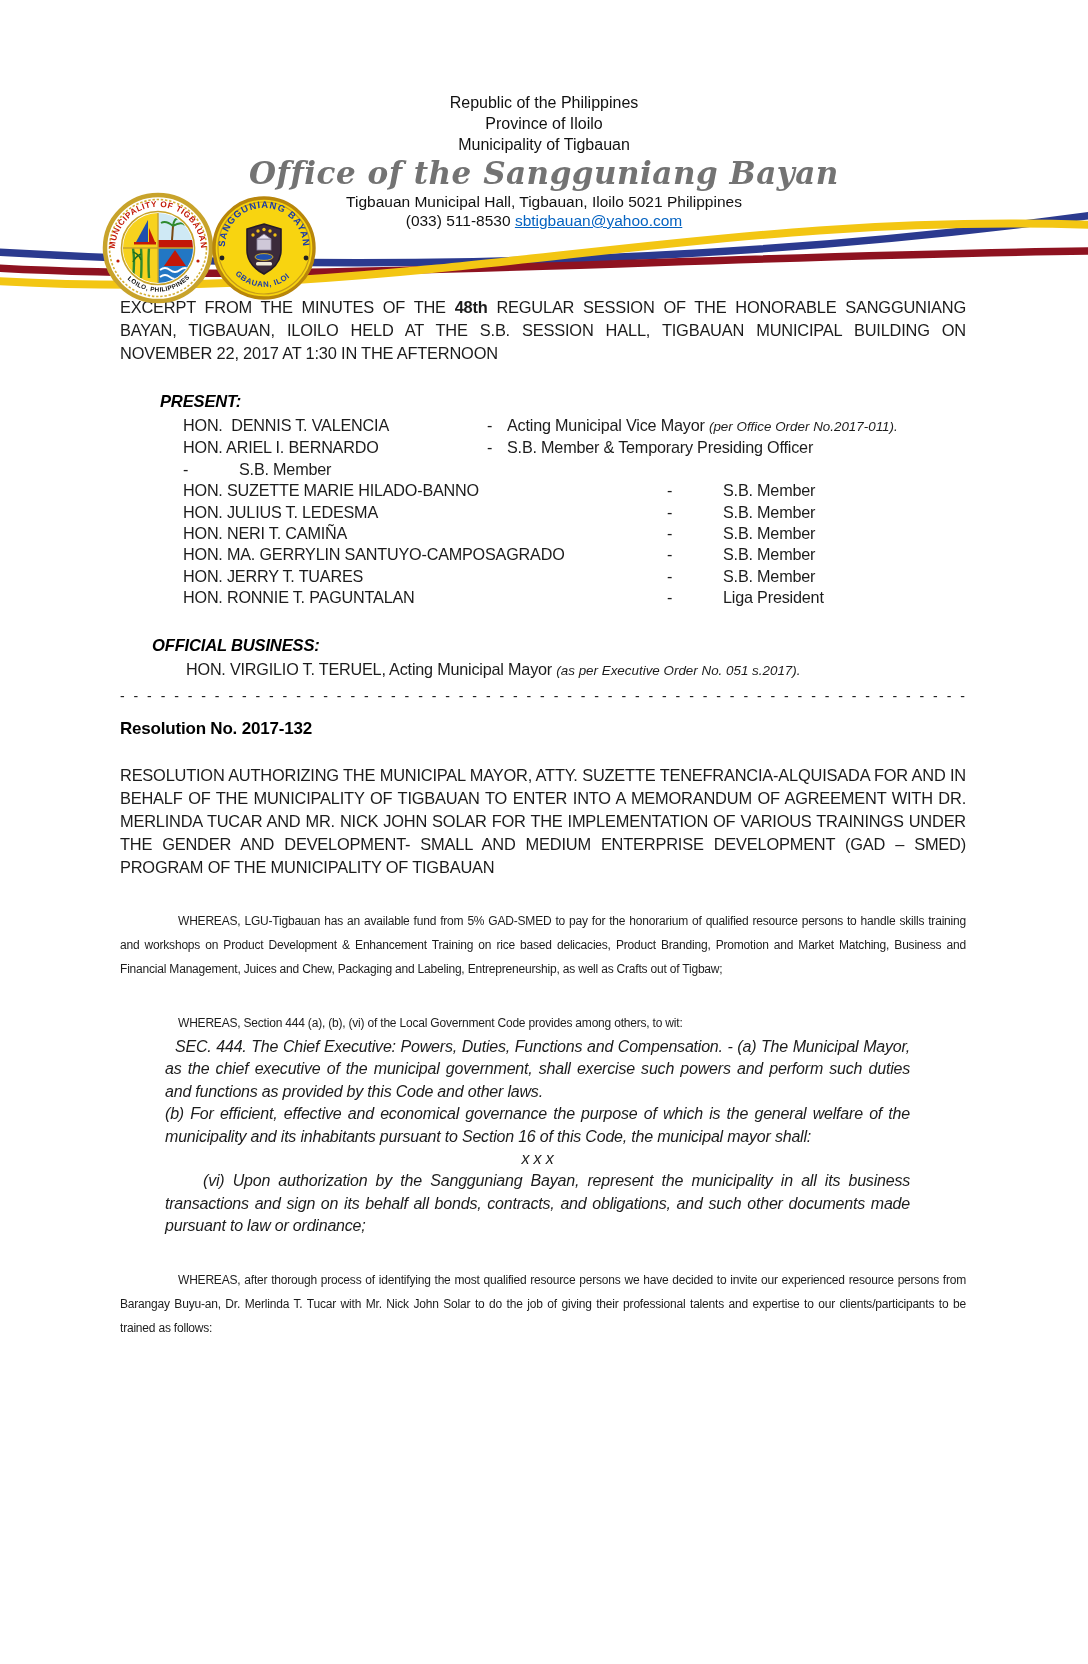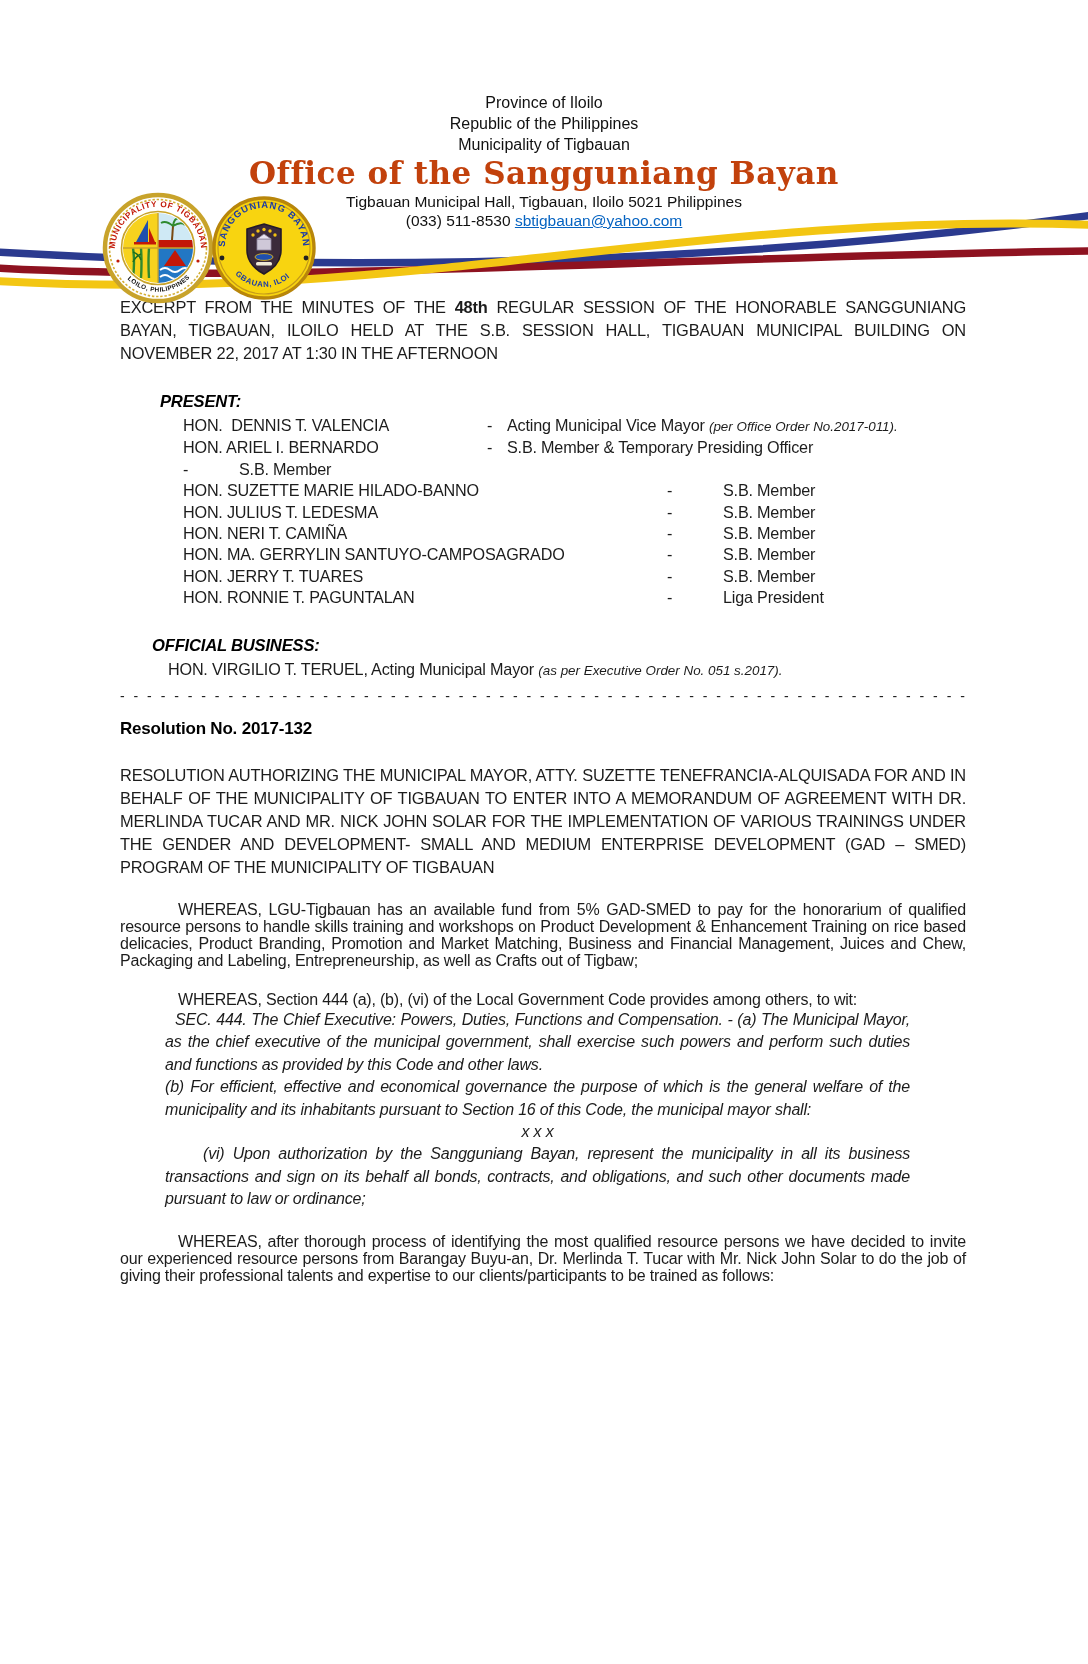--- a/index.html
+++ b/index.html
@@ -13,22 +13,22 @@
     overflow:hidden;
   }
   
   .header{
     position:absolute; top:92px; left:0; width:1088px;
     text-align:center; z-index:2;
   }
   .hdr-line{font-size:16px; line-height:21px; color:#111;}
   .office-title{
     font-family:"DejaVu Serif", serif;
-    font-weight:bold;
-    font-size:31px; line-height:37px; color:#c2410c;
+    font-style:italic; font-weight:bold;
+    font-size:31px; line-height:37px; color:#737373;
     letter-spacing:0.5px;
   }
   .hdr-sub{font-size:15.5px; line-height:19px; color:#111;}
   .hdr-contact{font-size:15.5px; line-height:19px; color:#111;}
   .email-link{color:#0563c1; text-decoration:underline;}
   
   .ribbon{position:absolute; top:195px; left:0; width:1088px; height:120px; z-index:1;}
   .seal{position:absolute; z-index:3;}
   .seal-left{top:192px; left:102px; width:112px; height:112px;}
   .seal-right{top:196px; left:212px; width:104px; height:104px;}
@@ -47,34 +47,34 @@
   }
   .member-list{margin-left:63px; margin-top:2px;}
   .member-row{display:flex; font-size:16.2px; line-height:21.4px;}
   .m-name{white-space:pre;}
   .near .m-name{width:304px; flex:none;}
   .far  .m-name{width:484px; flex:none;}
   .m-dash{flex:none; width:20px;}
   .far .m-dash{width:56px;}
   .m-pos{flex:1;}
   .note{font-size:13.4px; font-style:italic; letter-spacing:0;}
-  .ob-line{margin-left:48px; font-size:16.2px; line-height:22px; margin-top:1px;}
+  .ob-line{margin-left:66px; font-size:16.2px; line-height:22px; margin-top:1px;}
   .separator{
     margin-top:5px; white-space:nowrap; overflow:hidden;
     font-size:14px; letter-spacing:2.5px; line-height:18px; color:#222;
   }
   .res-number{
     font-weight:bold; font-size:17px;
     margin-top:13px; line-height:22px; color:#000;
   }
   .res-title{
     margin-top:24px; font-size:16.4px; line-height:23px; text-align:justify;
   }
   .whereas{
-    margin-top:22px; font-size:16px; line-height:17px;
+    margin-top:30px; font-size:12px; line-height:24px;
     text-align:justify; text-indent:58px;
   }
   .quote{
     margin-left:45px; margin-right:56px; font-style:italic;
     font-size:16px; line-height:22.5px; text-align:justify;
   }
   .quote-a{text-indent:10px; margin-top:1px;}
   .quote-vi{text-indent:38px;}
   .xxx{ text-align:center; font-style:italic; font-size:16px; line-height:22px; margin-right:56px; margin-left:45px;}
   .seal-text-red{fill:#c21807; font-weight:bold;}
@@ -164,22 +164,22 @@
       </text>
       <text class="seal-text-blue" font-size="7.8" letter-spacing="0.6" text-anchor="middle" font-family="Liberation Sans, sans-serif">
         <textPath href="#sb-bot" startOffset="50%">TIGBAUAN, ILOILO</textPath>
       </text>
       <circle cx="-42" cy="10" r="2.4" fill="#222"></circle>
       <circle cx="42" cy="10" r="2.4" fill="#222"></circle>
     </svg>
   </div>
 
   <div class="header">
+    <div class="hdr-line">Republic of the Philippines</div>
     <div class="hdr-line">Province of Iloilo</div>
-    <div class="hdr-line">Republic of the Philippines</div>
     <div class="hdr-line">Municipality of Tigbauan</div>
     <div class="office-title">Office of the Sangguniang Bayan</div>
     <div class="hdr-sub">Tigbauan Municipal Hall, Tigbauan, Iloilo 5021 Philippines</div>
     <div class="hdr-contact"><span>(033) 511-8530 </span><a class="email-link" href="#">sbtigbauan@yahoo.com</a></div>
   </div>
 
   <div class="main">
 
     <p class="excerpt" style="margin:0;"><span>EXCERPT FROM THE MINUTES OF THE </span><span class="b">48th</span><span> REGULAR SESSION OF THE HONORABLE SANGGUNIANG  BAYAN, TIGBAUAN, ILOILO HELD AT THE S.B. SESSION HALL, TIGBAUAN MUNICIPAL BUILDING ON NOVEMBER 22, 2017 AT 1:30 IN THE AFTERNOON</span></p>
 

